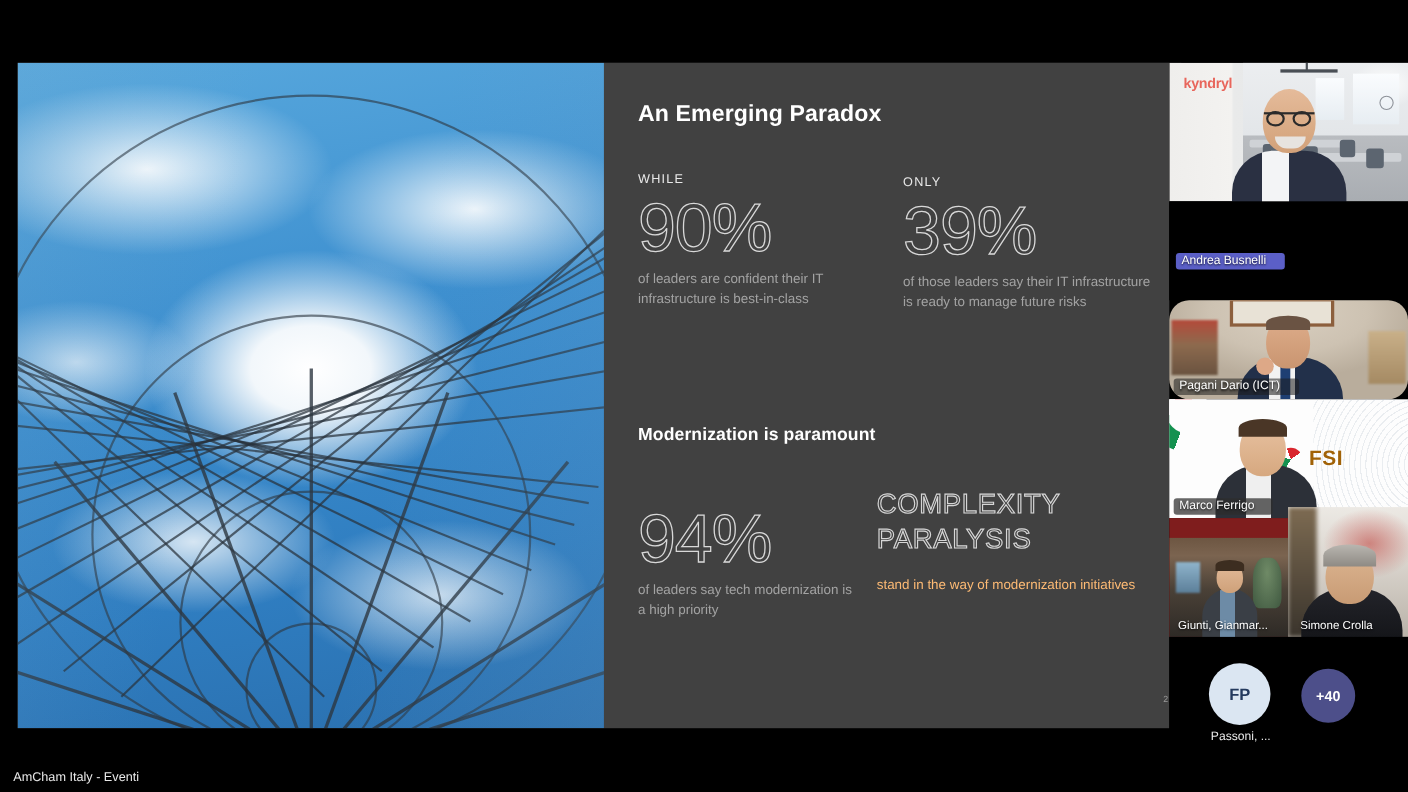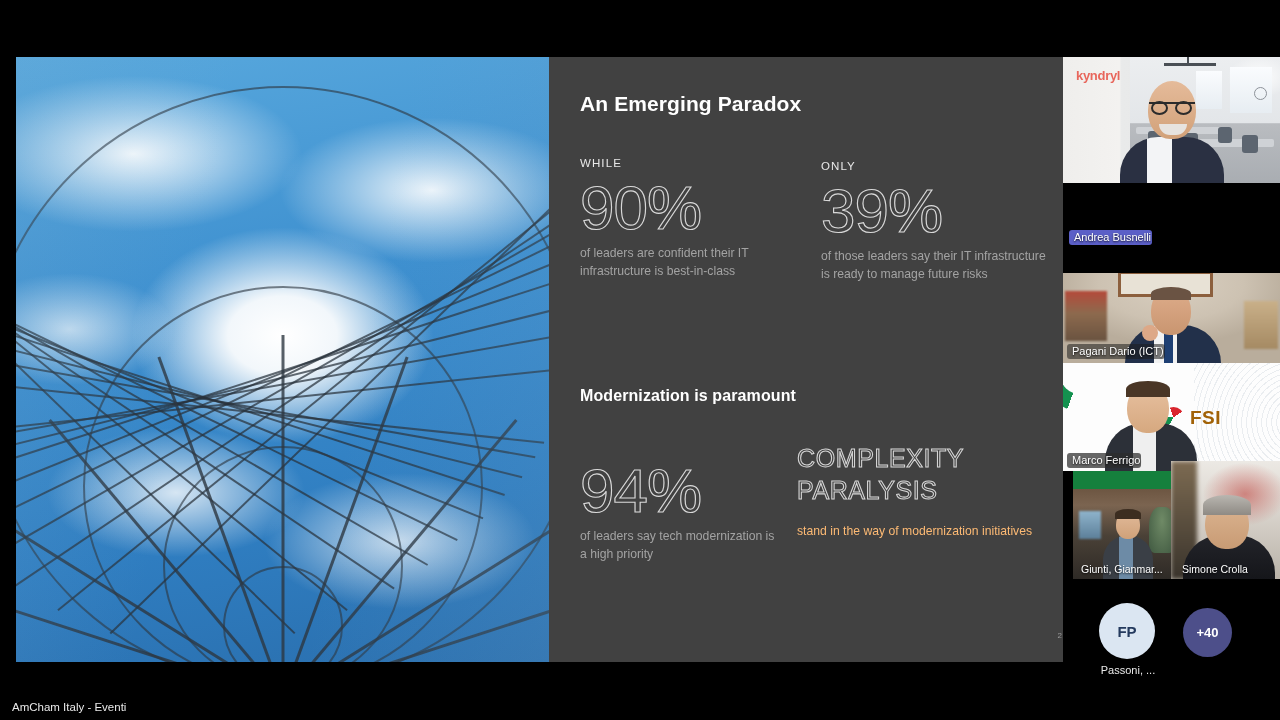--- a/index.html
+++ b/index.html
@@ -103,21 +103,21 @@
     position:absolute; right:12px; bottom:22px;
     color:#9a9a9a; font-size:8px;
   }
 
   
   #video-rail{ position:absolute; left:1063px; top:57px; width:217px; height:663px; background:#000; }
 
   .tile{ position:absolute; overflow:hidden; background:#000; }
   .tile .nametag{
     position:absolute; left:6px; bottom:6px;
-    font-size:11px; color:#fff; padding:1px 1px 2px 5px;
+    font-size:11px; color:#fff; padding:1px 17px 2px 5px;
     border-radius:3px; white-space:nowrap;
     text-shadow:0 1px 2px rgba(0,0,0,.85);
   }
   .nametag.badge{ background:#5b5fc7; }
   .nametag.plain{ background:rgba(45,45,45,.72); }
   .nametag.bare{ background:transparent; }
 
   
   #tile-busnelli{ left:0; top:0; width:217px; height:216px; }
   #t1-video{
@@ -145,20 +145,21 @@
   }
   .person{ position:absolute; }
   .head{ position:absolute; border-radius:50% 50% 46% 46%; }
   .torso{ position:absolute; border-radius:38px 38px 0 0; }
   #t1-blackbar{ position:absolute; left:0; top:126px; width:217px; height:90px; background:#000; }
 
   
   #tile-pagani{ left:0; top:216px; width:217px; height:90px;
     background:
       radial-gradient(ellipse 120px 60px at 50% 12%, #d9cfc0, #cdc2b2 60%, #b9ad9c 100%);
+    border-radius: 18px;
   }
   #tile-pagani .frame{
     position:absolute; left:55px; top:-2px; width:95px; height:26px;
     border:3px solid #8c5f3d; background:#e8e2d6;
   }
   #tile-pagani .shelf{
     position:absolute; left:2px; top:18px; width:42px; height:50px;
     background:linear-gradient(180deg,#b44a3a 0%,#8d6a4e 45%,#6a5340 100%);
     filter:blur(1px);
   }
@@ -188,21 +189,21 @@
   #tile-ferrigo .fsi-text{
     position:absolute; left:127px; top:44px;
     font-size:19px; font-weight:bold; color:#a16207; letter-spacing:.5px;
   }
   #tile-ferrigo .moire{
     position:absolute; right:0; top:0; width:86px; height:100%;
     background:repeating-radial-gradient(circle at 120% 55%, rgba(190,200,210,.30) 0 1px, rgba(255,255,255,0) 1px 5px);
   }
 
   
-  #tile-giunti{ left:10px; top:414px; width:108px; height:108px; background:#15803d; }
+  #tile-giunti{ left:0; top:414px; width:108px; height:108px; background:#7f1d1d; }
   #tile-giunti .room{
     position:absolute; left:0; top:18px; width:108px; height:90px;
     background:
       linear-gradient(180deg,#6d5642 0%,#7b6450 18%,#4a4137 52%,#2e2a26 100%);
   }
   #tile-giunti .plant{
     position:absolute; right:6px; top:36px; width:26px; height:46px;
     border-radius:40% 40% 20% 20%;
     background:radial-gradient(ellipse at 50% 30%, #6f8a66, #3f5840);
     filter:blur(.6px);

